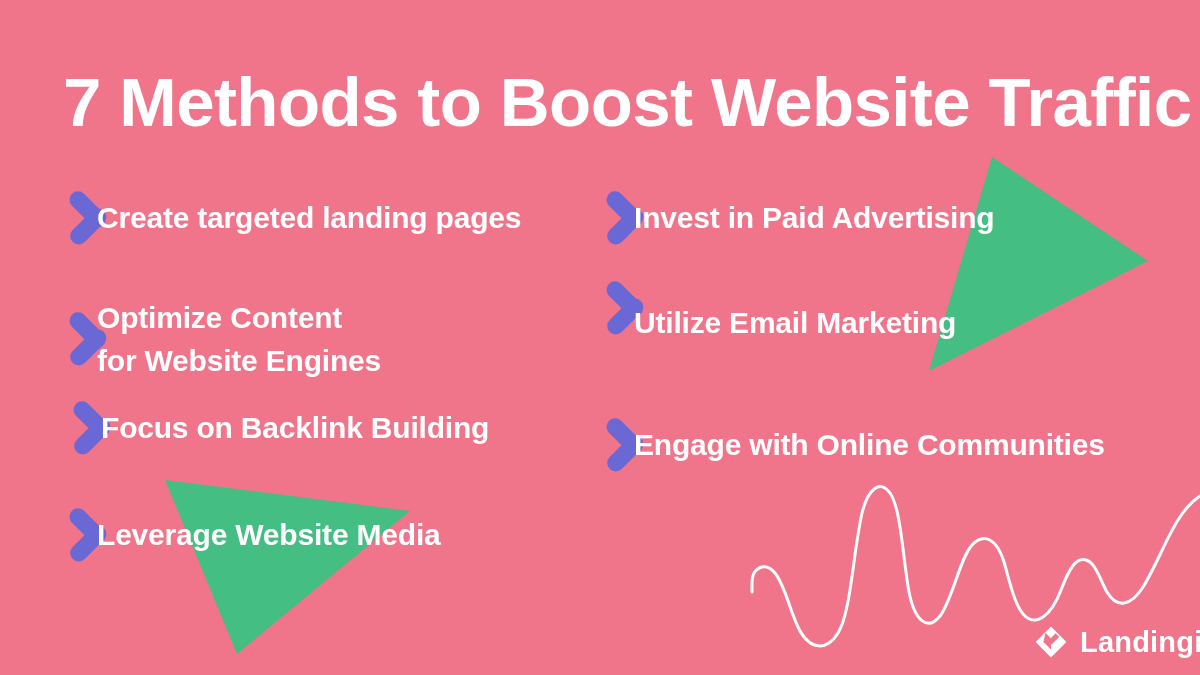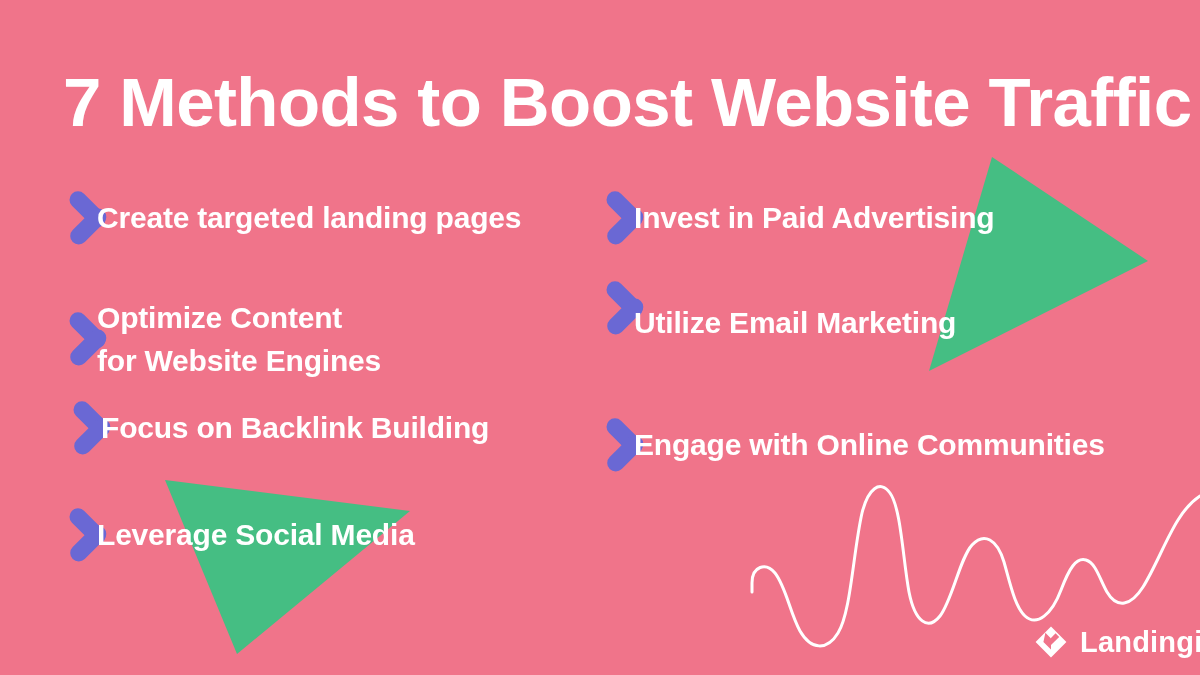--- a/index.html
+++ b/index.html
@@ -191,21 +191,21 @@
             <i class="down"></i>
         </span>
         <p class="item-label">Focus on Backlink Building</p>
       </div>
 
       <div class="item" style="top:513px;left:0;">
         <span class="chevron">
           <i class="up"></i>
             <i class="down"></i>
         </span>
-        <p class="item-label">Leverage Social Media</p>
+        <p class="item-label">Leverage Website Media</p>
       </div>
 
     </div>
 
     <div class="col col-right">
 
       <div class="item" style="top:196px;left:0;">
         <span class="chevron">
           <i class="up"></i>
             <i class="down"></i>

